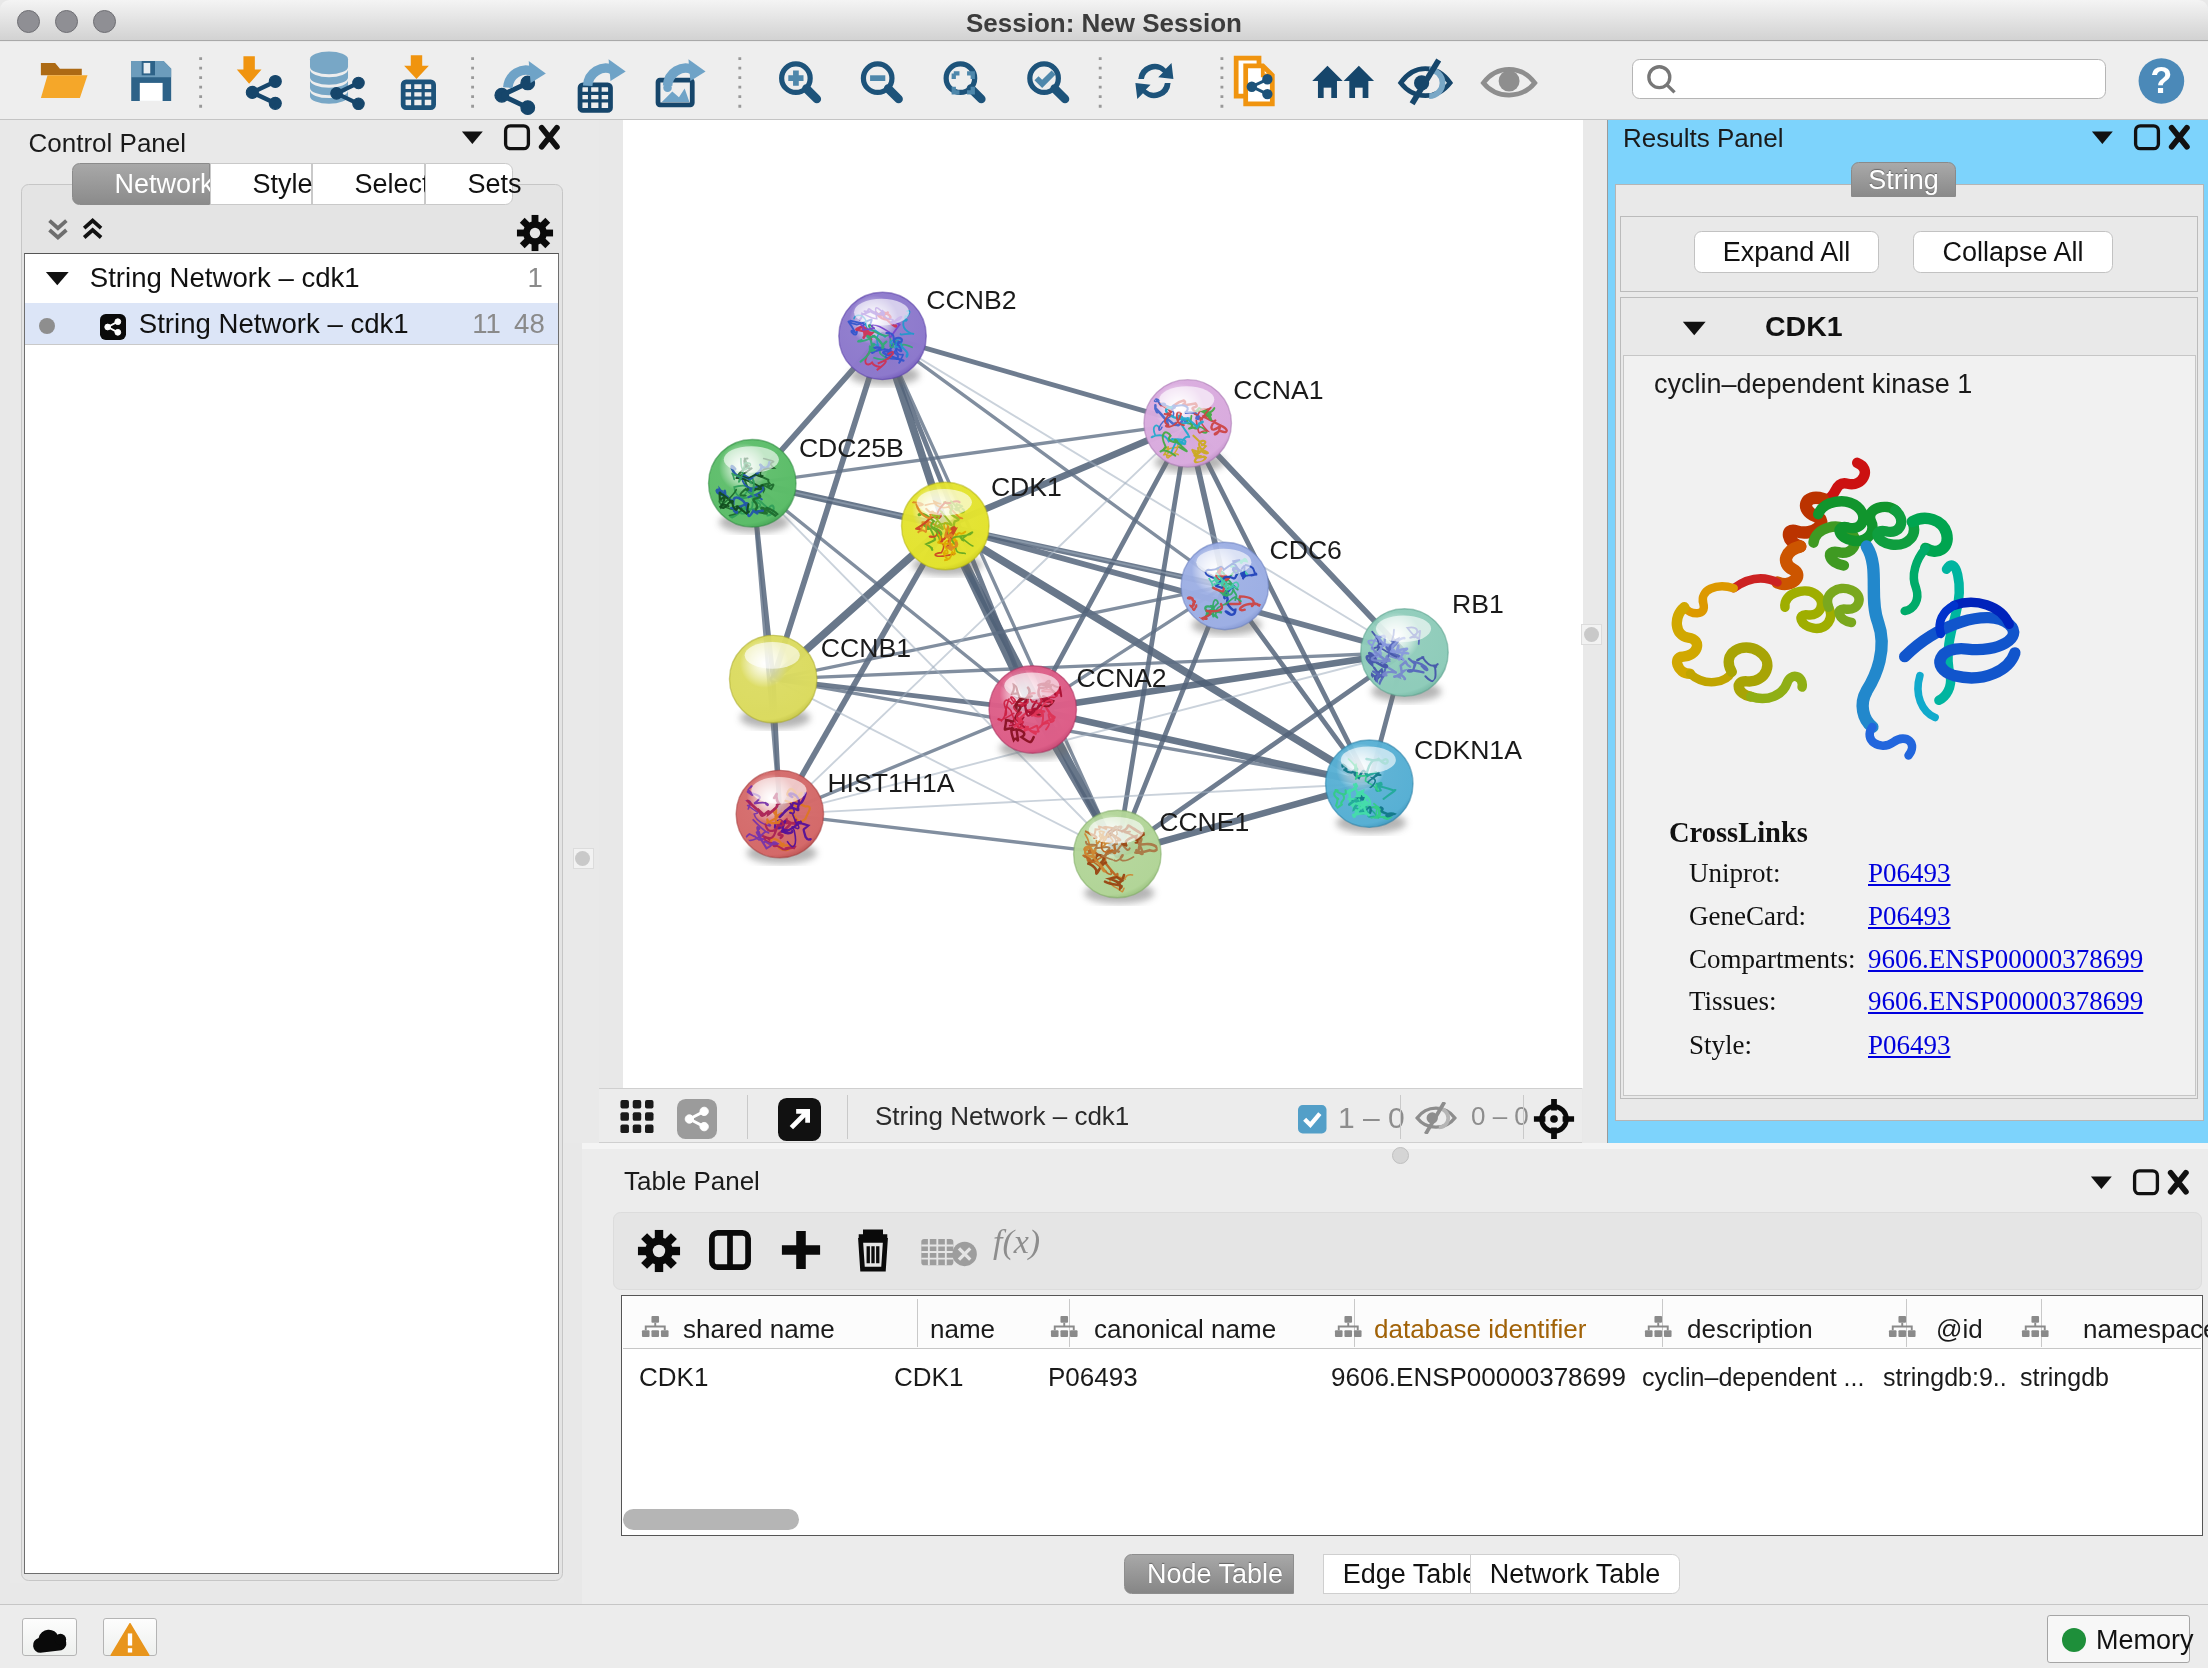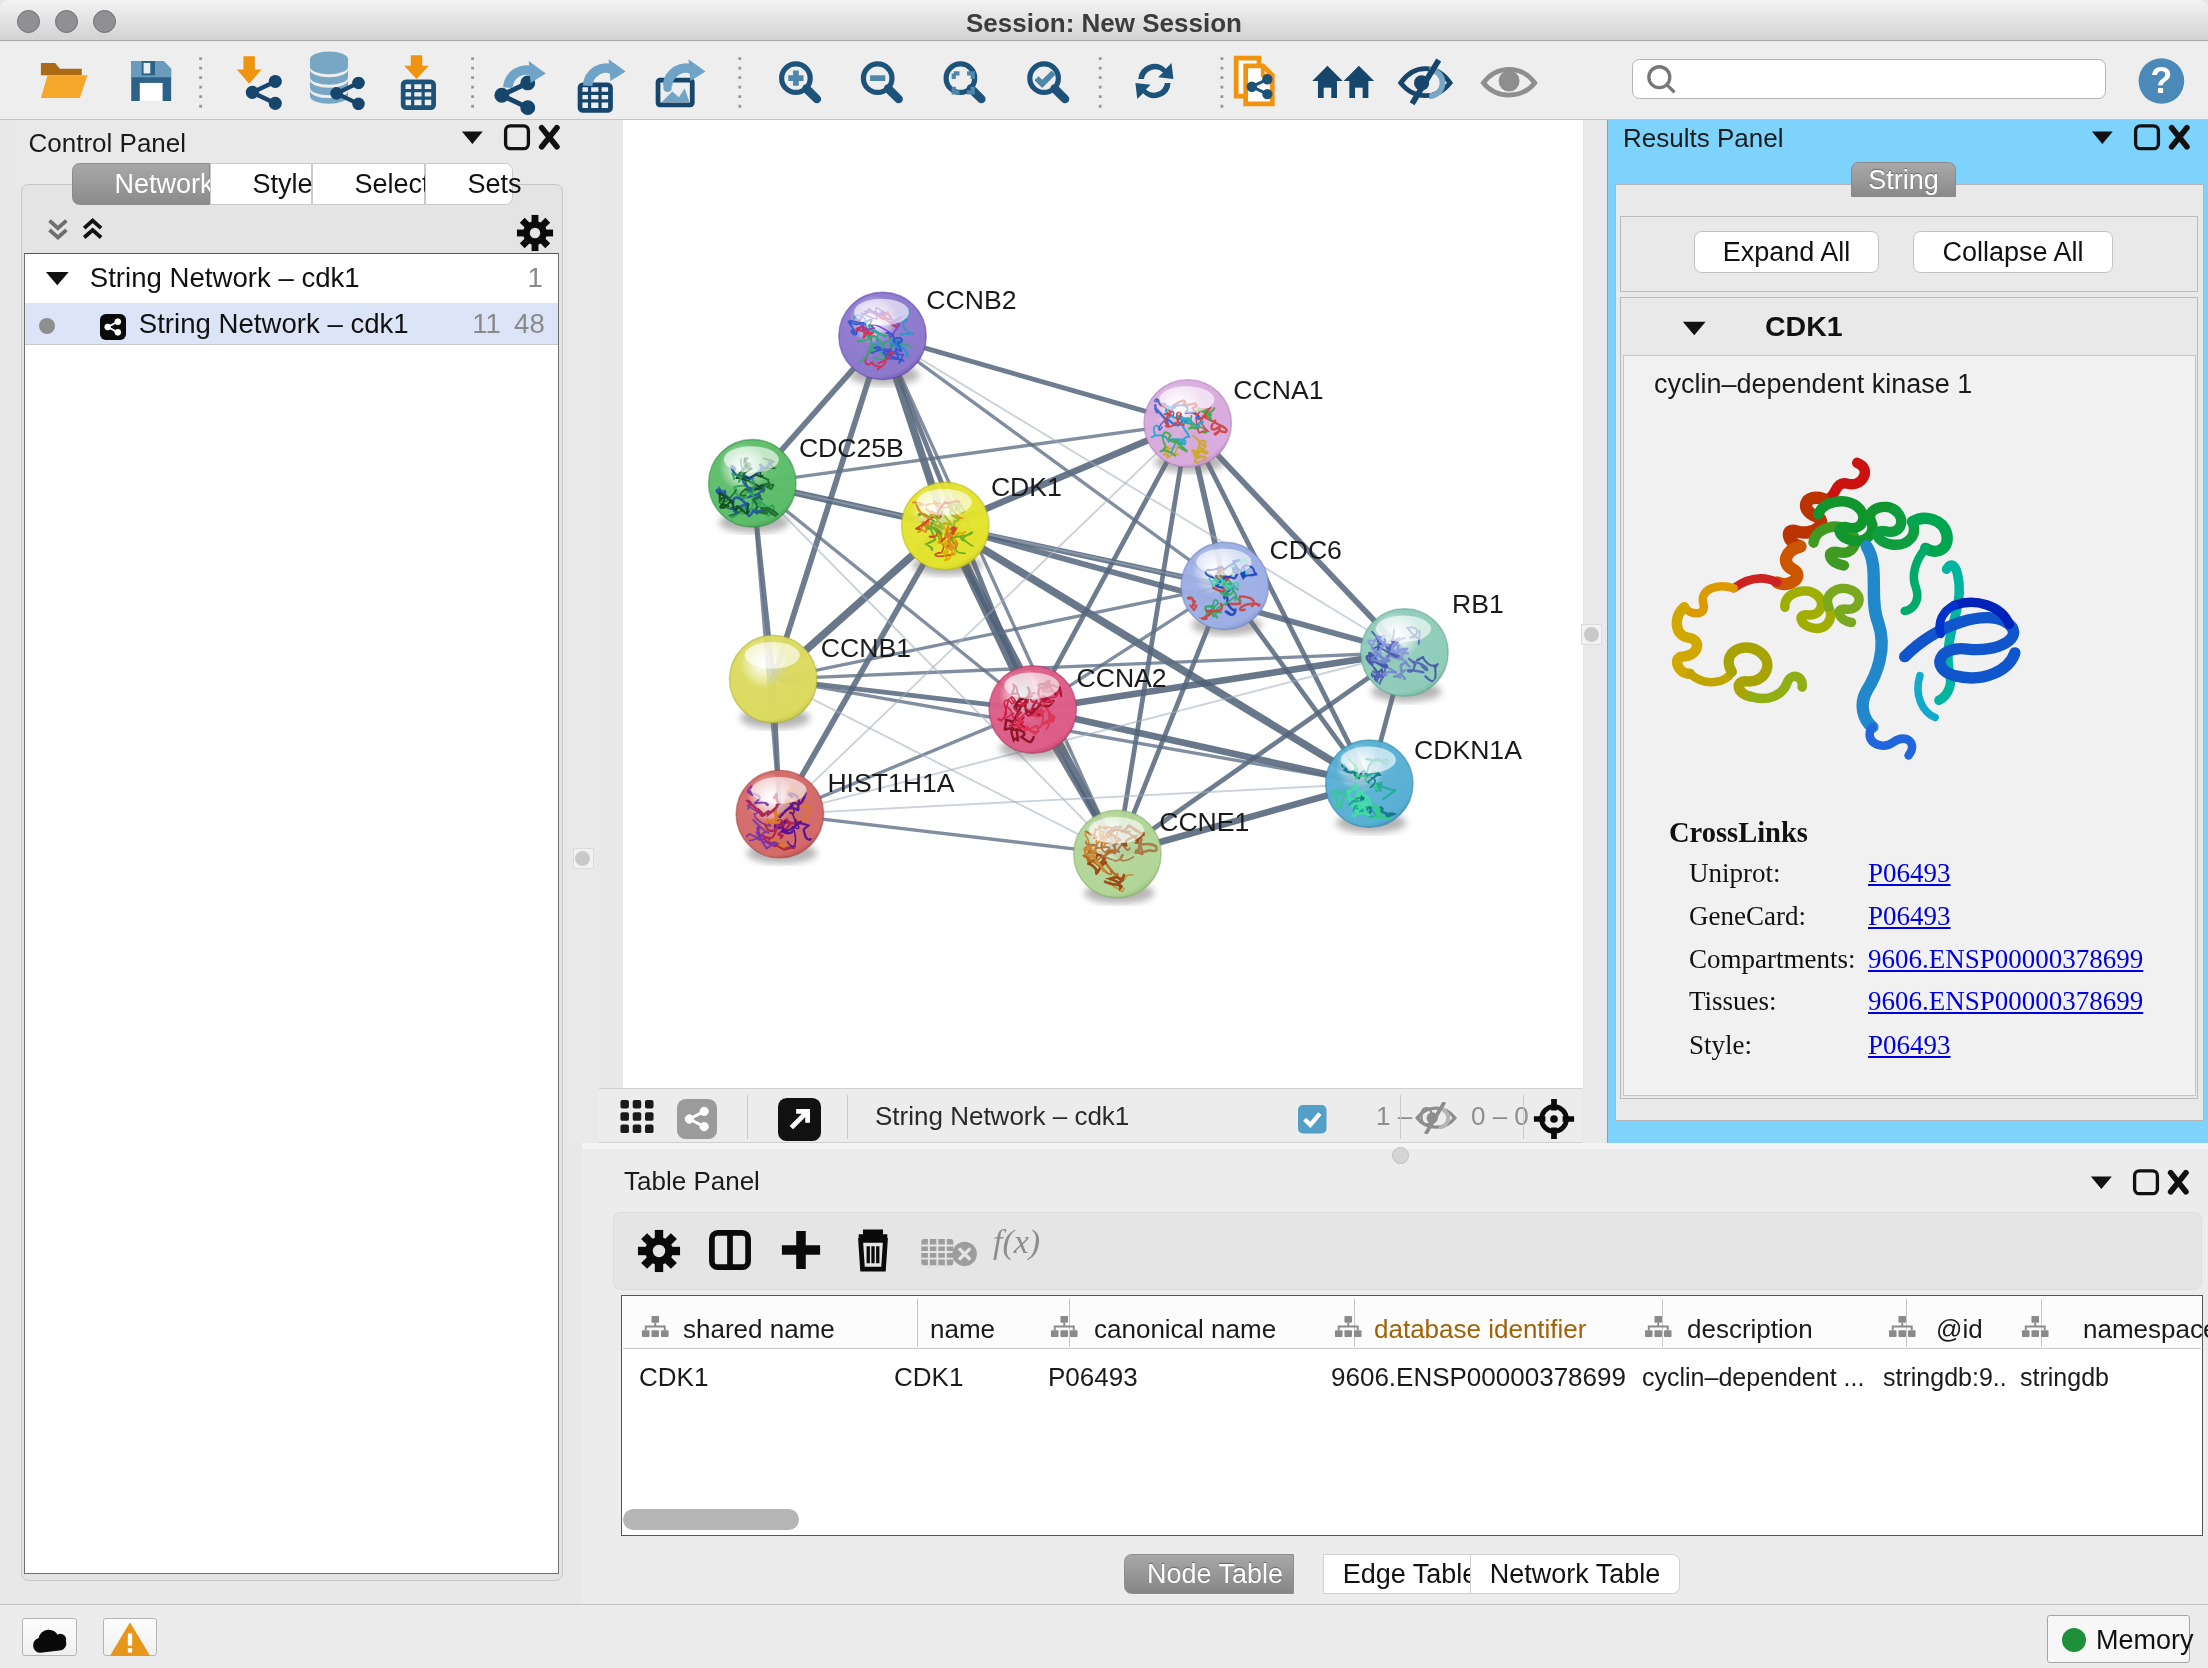--- a/index.html
+++ b/index.html
@@ -685,21 +685,21 @@
 <rect width="45" height="45" rx="9" fill="#111"></rect>
 <path d="M14 31 L29 16 M19 14 H31 V26" stroke="#fff" stroke-width="5" fill="none"></path>
 </svg>
 
 <div class="abs" style="left:248px;top:5.7px;width:1px;height:44px;background:#c9c9c9;"></div>
 <div class="abs" style="left:276px;top:12.4px;font-size:26px;color:#2a2a2a;">String Network – cdk1</div>
 <svg class="abs" style="left:699px;top:16px;" width="28.5" height="28.5" viewBox="0 0 30 30">
 <rect width="30" height="30" rx="5" fill="#539fc8"></rect>
       <path d="M7 15 L13 21 L23 9" stroke="#fff" stroke-width="4.5" fill="none"></path>
 </svg>
-<div class="abs" style="left:739px;top:12.4px;font-size:26px;color:#8d8d8d;margin-left:38px;">1 – 0</div>
+<div class="abs" style="left:739px;top:12.4px;font-size:30px;color:#8d8d8d;">1 – 0</div>
 <div class="abs" style="left:801px;top:5.7px;width:1px;height:44px;background:#c9c9c9;"></div>
 <svg class="abs" style="left:814px;top:13.3px;" width="46" height="32" viewBox="0 0 48 34">
 <path d="M4 17 C14 3 34 3 44 17 C34 30 14 30 4 17 Z" fill="none" stroke="#8d8d8d" stroke-width="3.6"></path>
 <path d="M27 7 A 10 10 0 0 1 27 27" fill="none" stroke="#b5b5b5" stroke-width="4"></path>
 <circle cx="20" cy="17" r="6" fill="#8d8d8d"></circle>
 <path d="M33 0 L13 34" stroke="#8d8d8d" stroke-width="4"></path>
 </svg>
 <div class="abs" style="left:872px;top:12.4px;font-size:26px;color:#8d8d8d;">0 – 0</div>
 <div class="abs" style="left:924px;top:5.7px;width:1px;height:44px;background:#c9c9c9;"></div>
 <svg class="abs" style="left:933px;top:7.6px;" width="44" height="44" viewBox="-23 -23 46 46">

